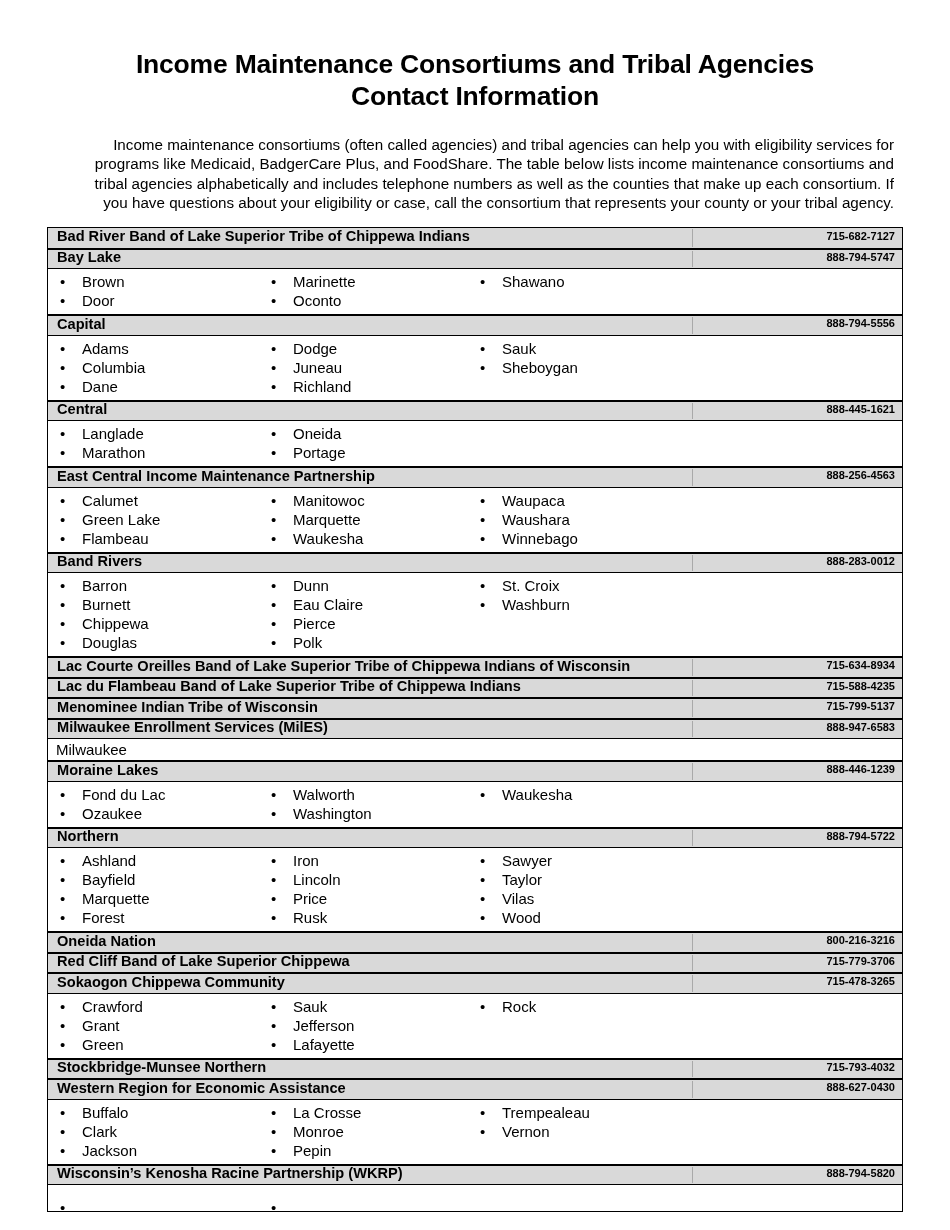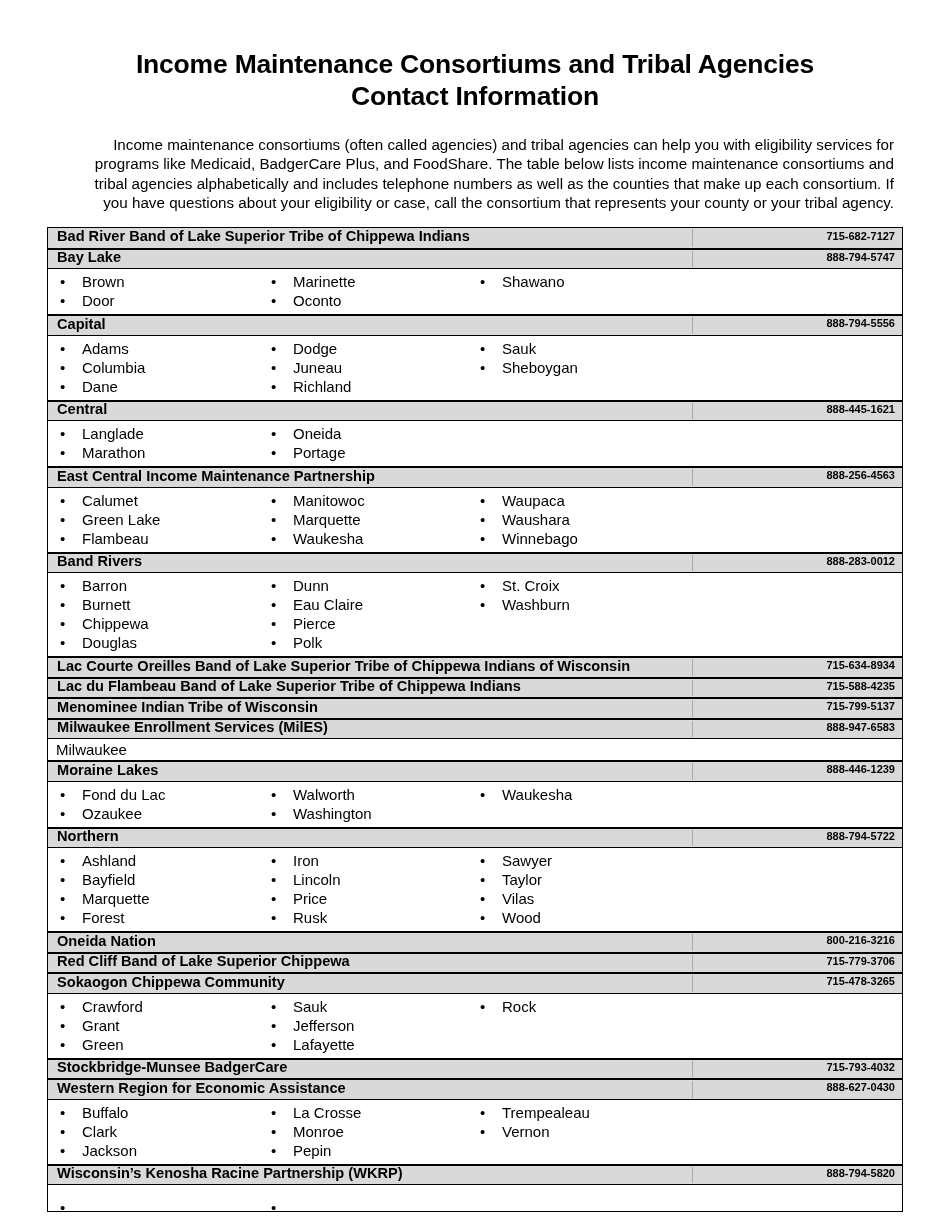--- a/index.html
+++ b/index.html
@@ -371,21 +371,21 @@
             <div class="cell c3 empty"></div>
           </div>
           <div class="cline">
             <div class="cell c1"><span class="bullet">•</span><span>Green</span></div>
             <div class="cell c2"><span class="bullet">•</span><span>Lafayette</span></div>
             <div class="cell c3 empty"></div>
           </div>
         </div>
       </div>
       <div class="hrow">
-        <span class="hname">Stockbridge-Munsee BadgerCare</span>
+        <span class="hname">Stockbridge-Munsee Northern</span>
         <span class="vdiv"></span>
         <span class="hphone">715-793-4032</span>
       </div>
       <div class="hrow">
         <span class="hname">Western Region for Economic Assistance</span>
         <span class="vdiv"></span>
         <span class="hphone">888-627-0430</span>
       </div>
       <div class="crow">
         <div class="cols">

